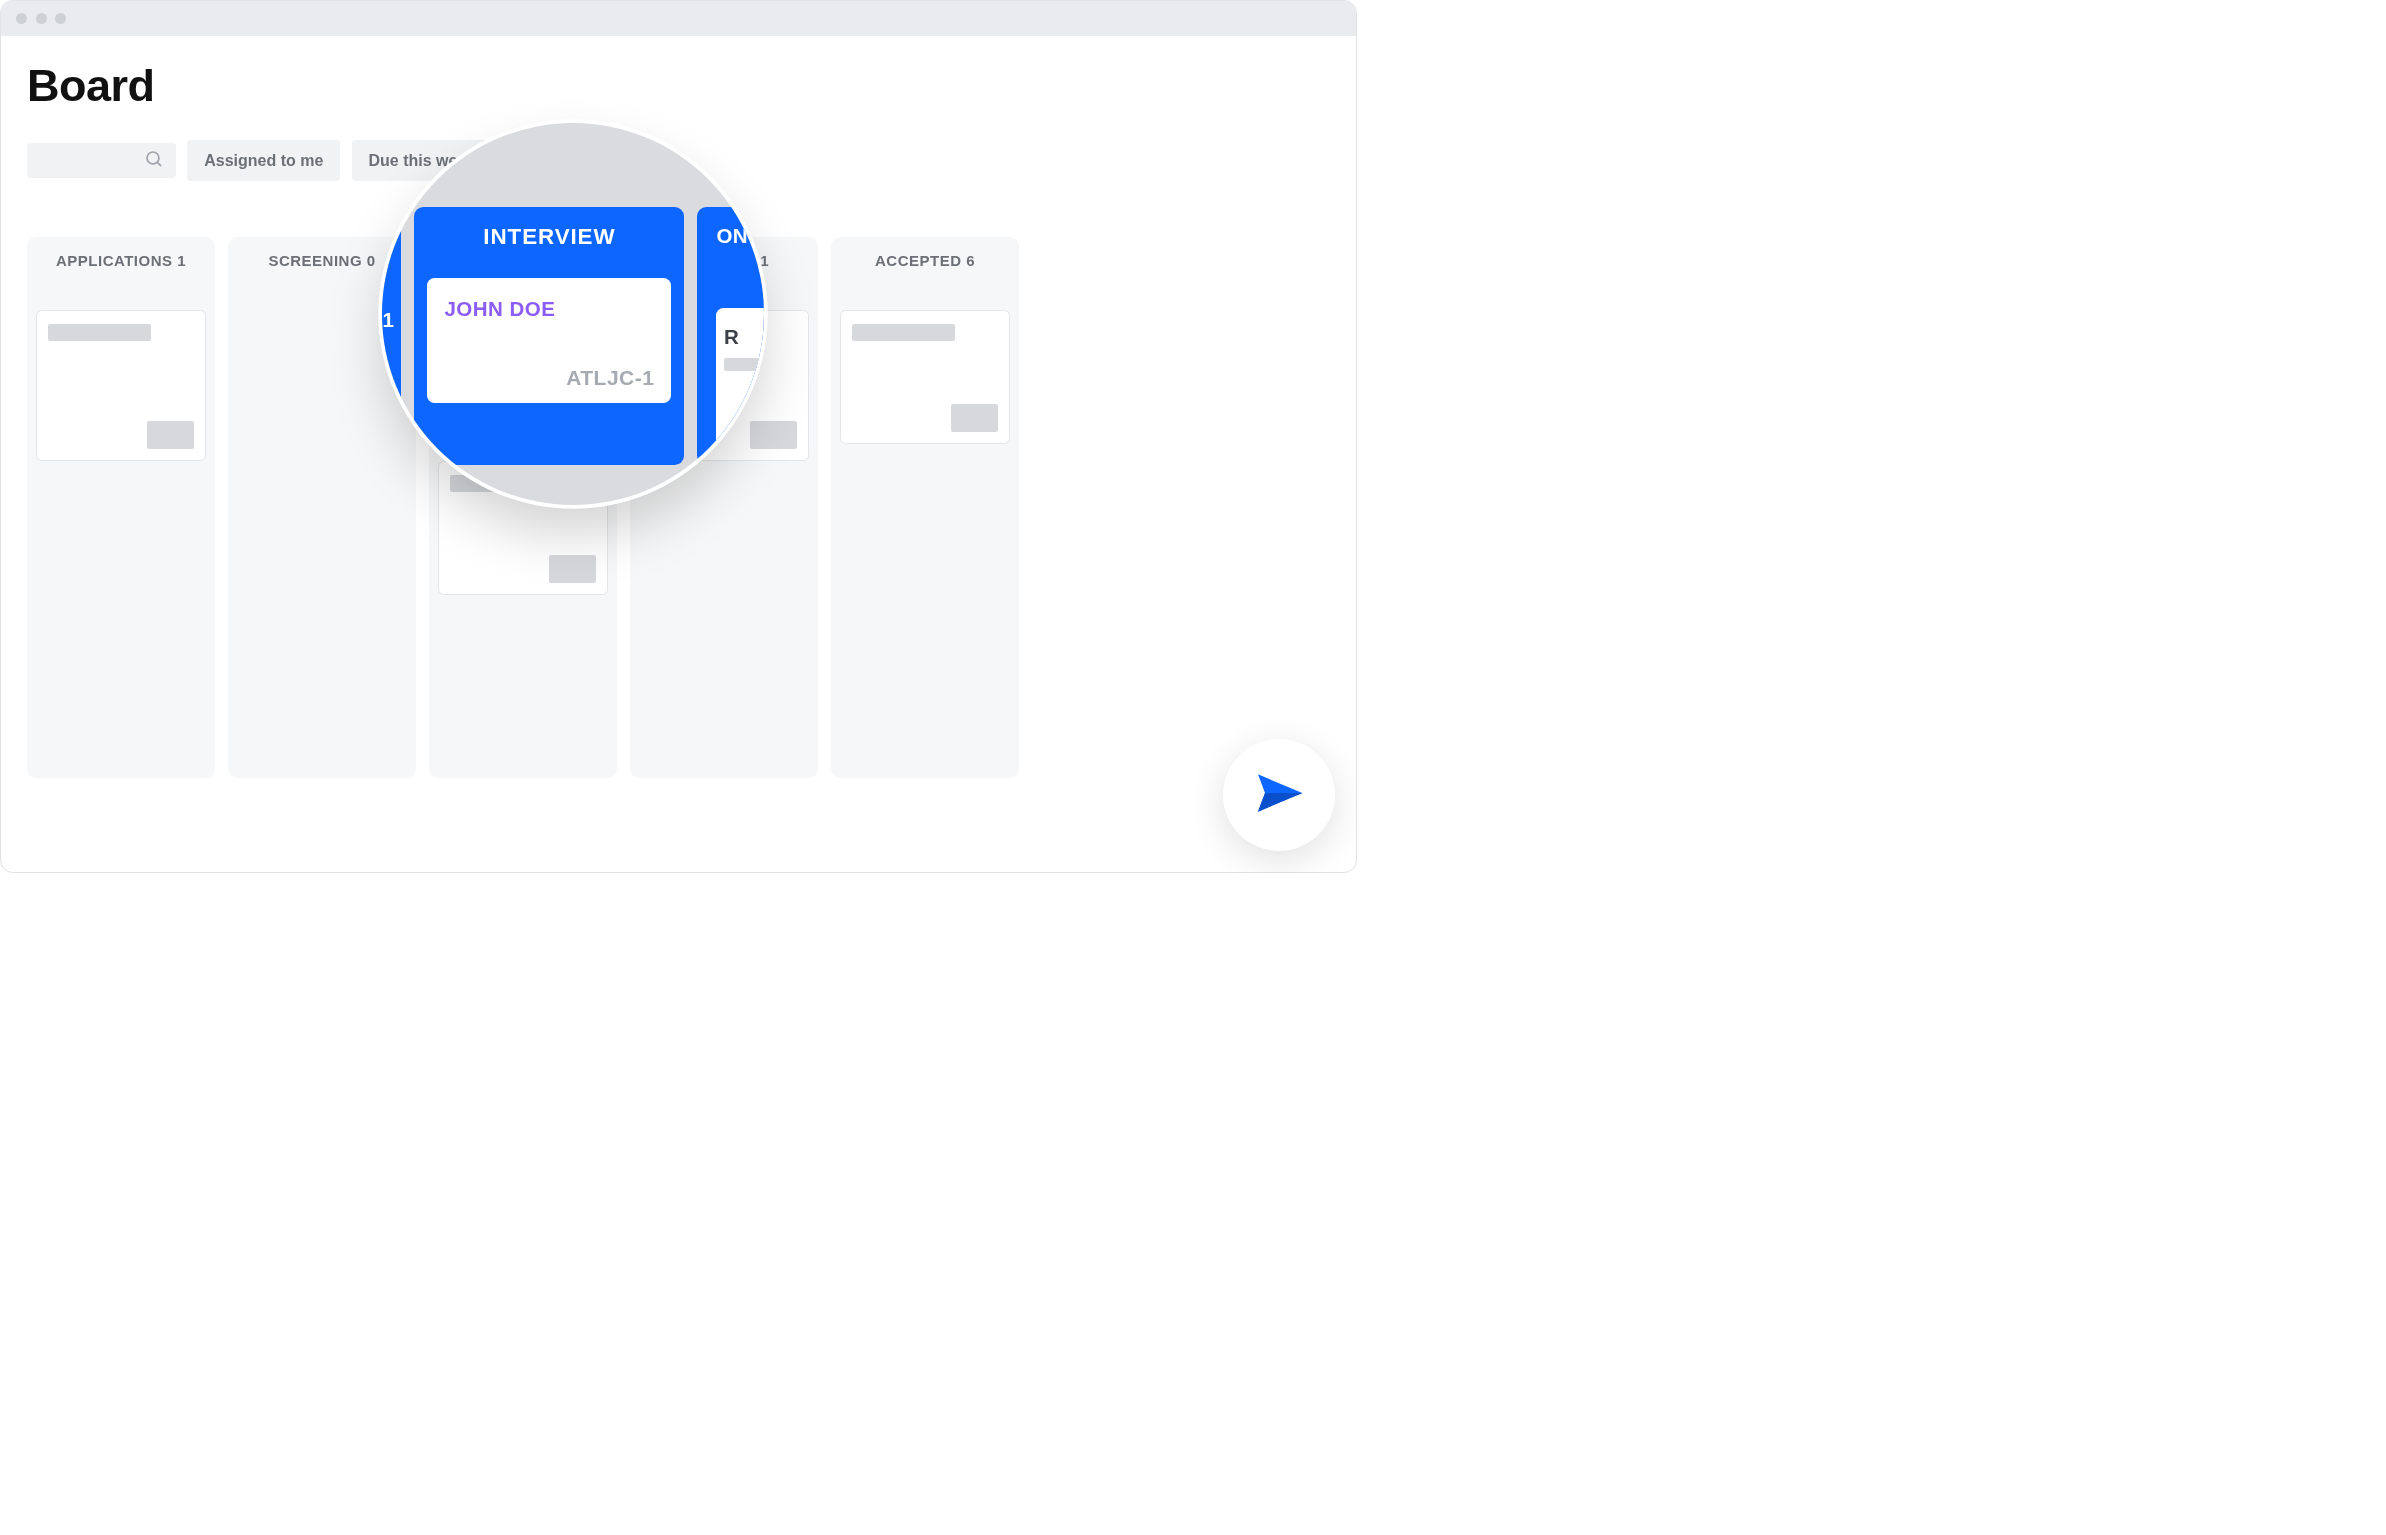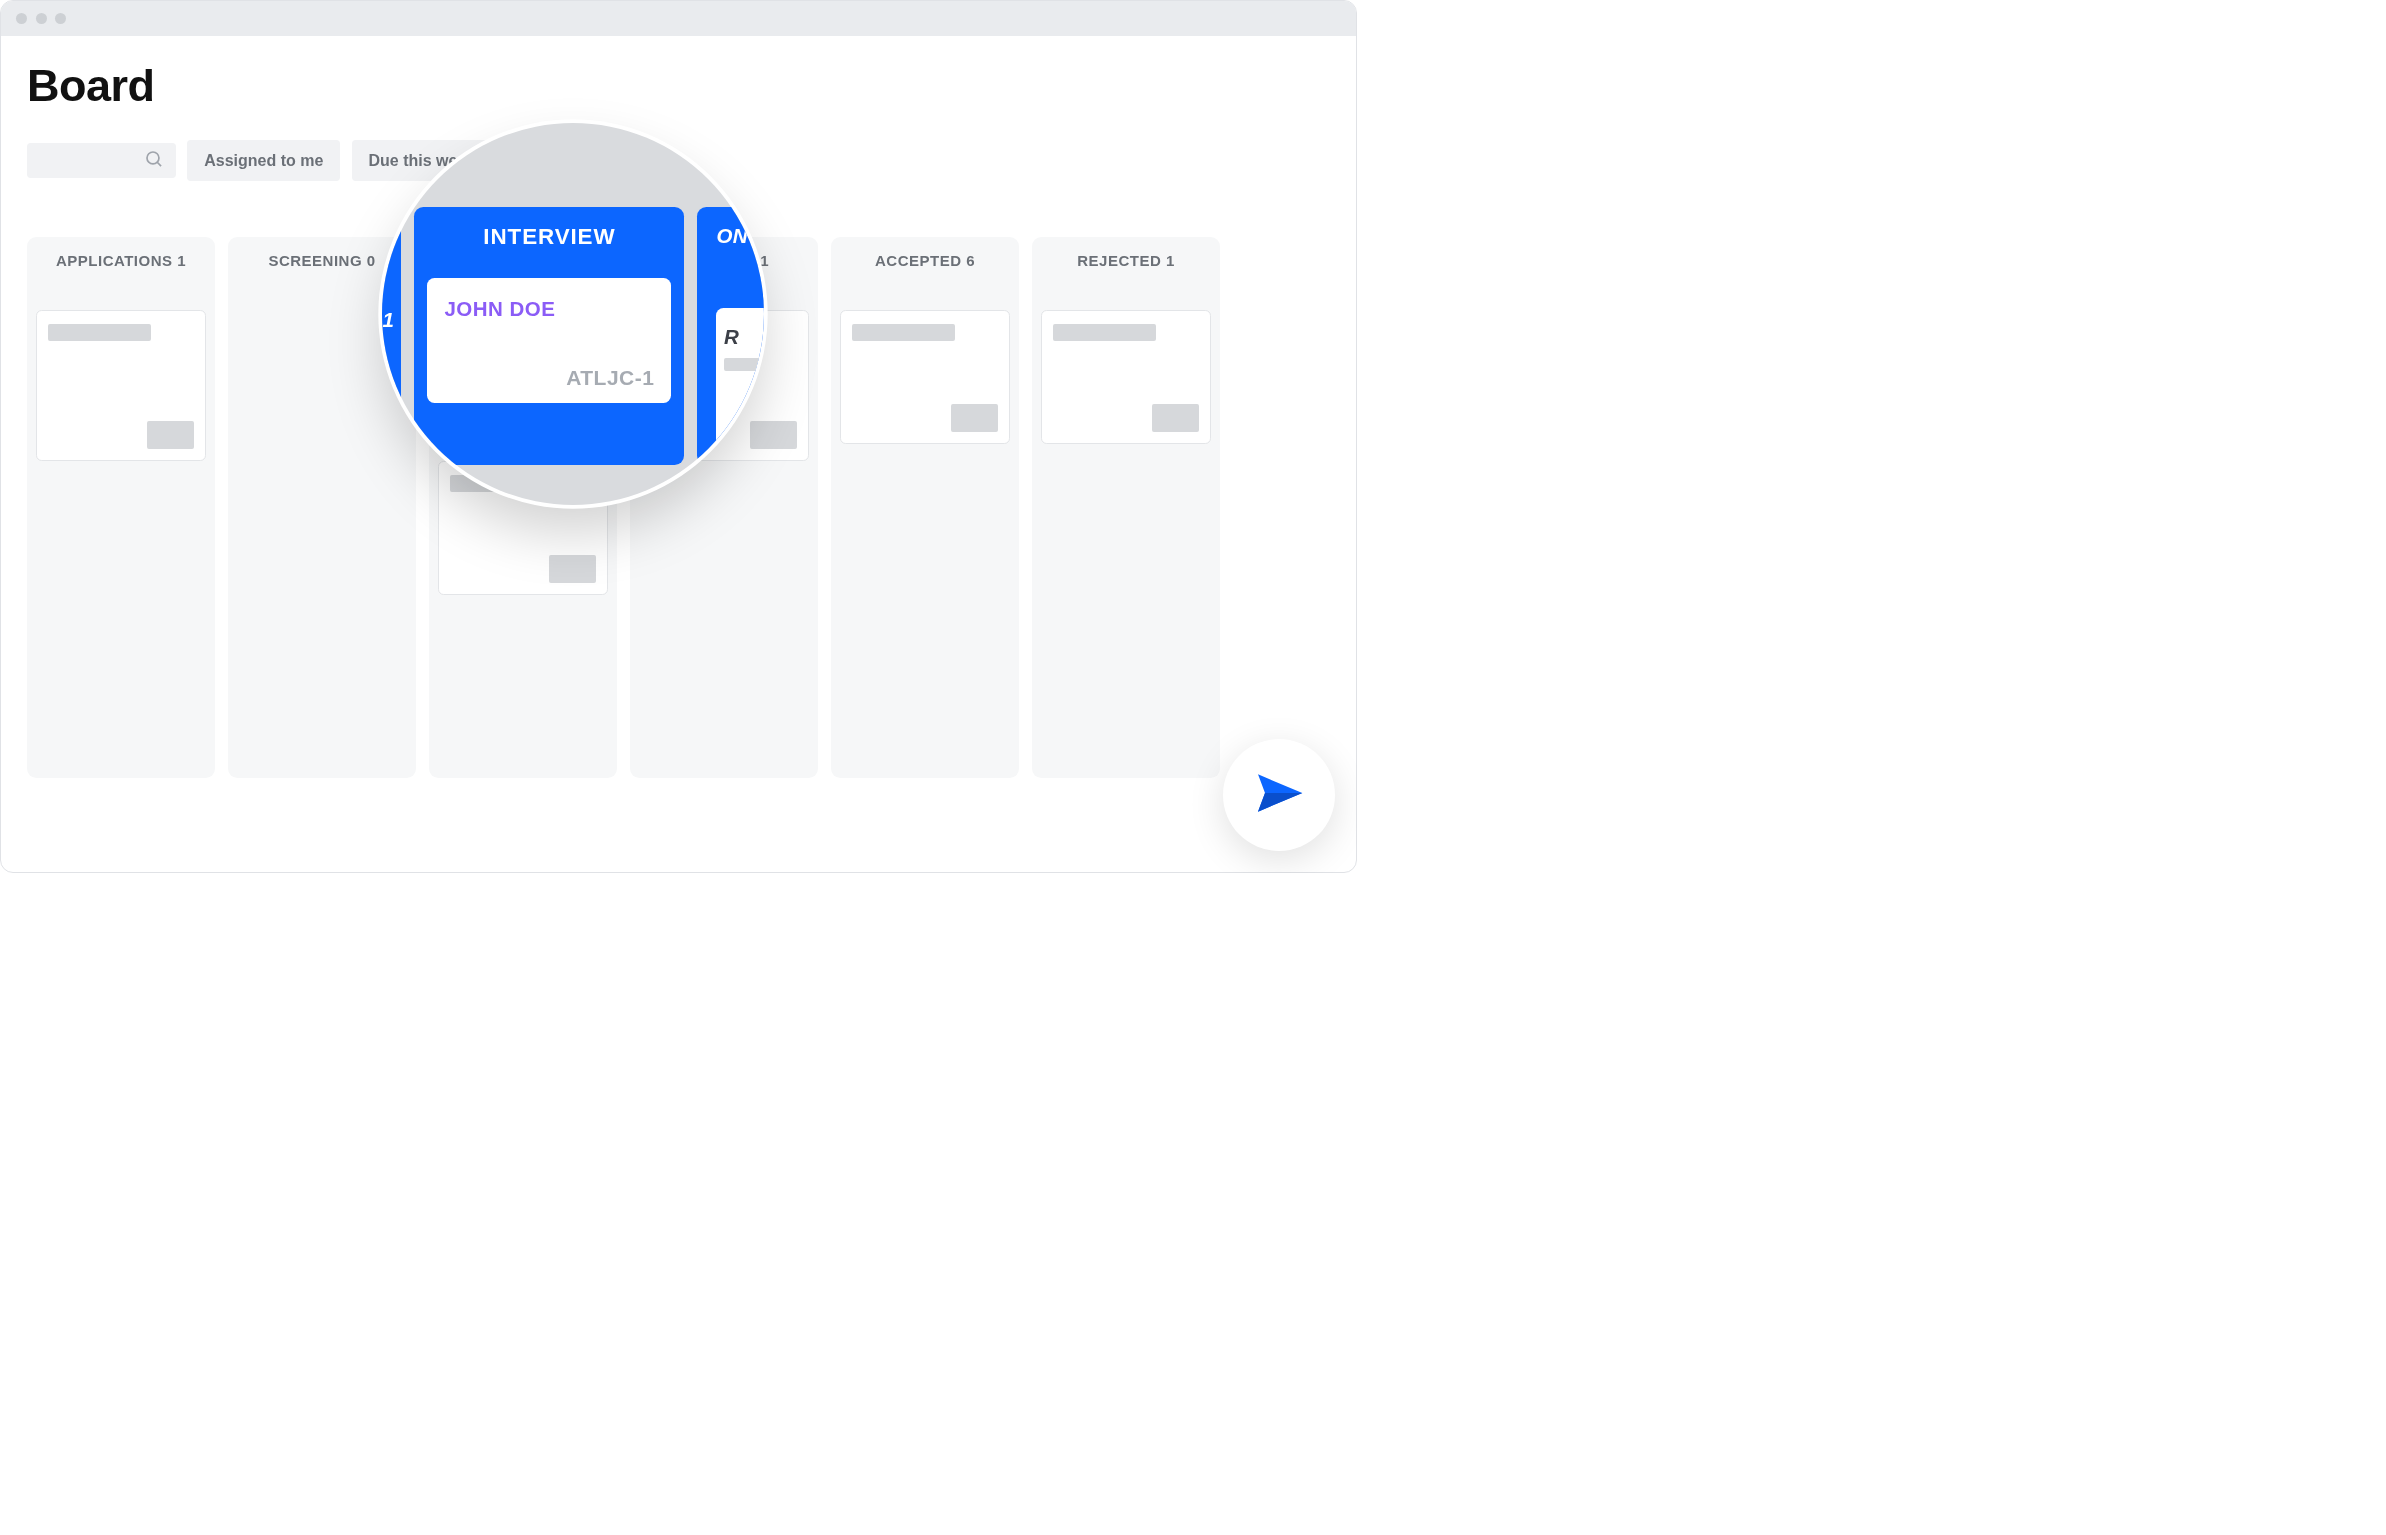--- a/index.html
+++ b/index.html
@@ -102,21 +102,21 @@
     right: -18.6px;
     display: flex;
     gap: 13px;
   }
   .mag-col {
     background: #0C66FF;
     border-radius: 9.3px;
     padding: 17px 13px 37px 13px;
     flex: 0 0 auto;
   }
-  .mag-col.side { width: 37px; padding:17px 19px;font-style:italic; }
+  .mag-col.side { width: 37px; padding:17px 19px; }
   .mag-col.center { width: 270px; }
   .mag-header {
     color: #fff;
     font-size: 22.4px;
     font-weight: 800;
     letter-spacing: 0.9px;
     text-align: center;
     margin-bottom: 28px;
   }
   .mag-card {
@@ -231,27 +231,20 @@
       </div>
 
       <div class="column">
         <div class="col-header">ACCEPTED 6</div>
         <div class="card">
           <div class="ph-line ph-title"></div>
           <div class="ph-line ph-tag"></div>
         </div>
       </div>
 
-      <div class="column">
-        <div class="col-header">REJECTED 1</div>
-        <div class="card">
-          <div class="ph-line ph-title"></div>
-          <div class="ph-line ph-tag"></div>
-        </div>
-      </div>
     </div>
   </div>
 </div>
 
 <div class="magnifier">
   <div class="mag-inner">
     <div class="mag-col side">
       <div class="mag-side-num">1</div>
     </div>
     <div class="mag-col center">

